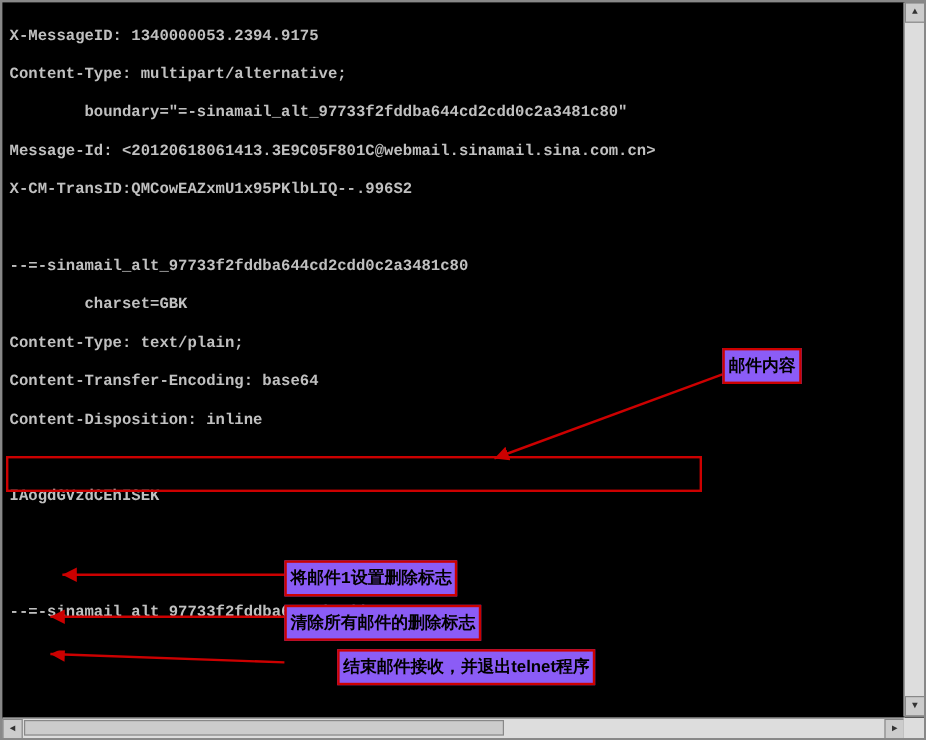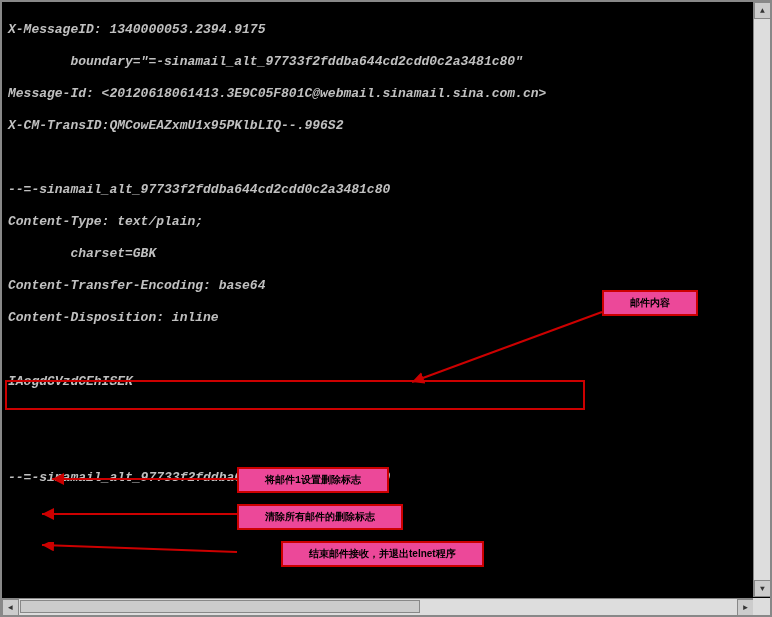--- a/index.html
+++ b/index.html
@@ -15,21 +15,20 @@
       border: 2px solid #888;
     }
     .terminal {
       width: 750px;
       height: 590px;
       padding: 4px 6px;
       line-height: 16px;
       white-space: pre;
       position: relative;
       font-weight: bold;
-      font-style: italic;
     }
     .scrollbar-v {
       position: absolute;
       right: 0;
       top: 0;
       width: 17px;
       height: 595px;
       background: #ddd;
       border-left: 1px solid #888;
     }
@@ -82,25 +81,25 @@
     .corner {
       position: absolute;
       right: 0;
       bottom: 0;
       width: 17px;
       height: 17px;
       background: #ddd;
     }
     .callout {
       position: absolute;
-      background: #ec4899;
+      background: #8b5cf6;
       border: 2px solid #cc0000;
-      padding: 4px 26px;
+      padding: 4px 3px;
       font-family: SimSun, "Microsoft YaHei", sans-serif;
-      font-size: 10px;
+      font-size: 14px;
       color: #000;
       font-weight: bold;
       white-space: nowrap;
       z-index: 10;
     }
     .highlight-box {
       position: absolute;
       border: 2px solid #cc0000;
       z-index: 5;
       background: transparent;
@@ -110,27 +109,28 @@
       z-index: 8;
       pointer-events: none;
     }
     .line { display: block; }
   </style>
 </head>
 <body>
 
 <div class="terminal">
 <span class="line">X-MessageID: 1340000053.2394.9175</span>
+<span class="line">Content-Type: multipart/alternative;</span>
 <span class="line">        boundary="=-sinamail_alt_97733f2fddba644cd2cdd0c2a3481c80"</span>
 <span class="line">Message-Id: &lt;20120618061413.3E9C05F801C@webmail.sinamail.sina.com.cn&gt;</span>
 <span class="line">X-CM-TransID:QMCowEAZxmU1x95PKlbLIQ--.996S2</span>
 <span class="line"> </span>
 <span class="line">--=-sinamail_alt_97733f2fddba644cd2cdd0c2a3481c80</span>
+<span class="line">        charset=GBK</span>
 <span class="line">Content-Type: text/plain;</span>
-<span class="line">        charset=GBK</span>
 <span class="line">Content-Transfer-Encoding: base64</span>
 <span class="line">Content-Disposition: inline</span>
 <span class="line"> </span>
 <span class="line">IAogdGVzdCEhISEK</span>
 <span class="line"> </span>
 <span class="line"> </span>
 <span class="line">--=-sinamail_alt_97733f2fddba644cd2cdd0c2a3481c80</span>
 
 
 

